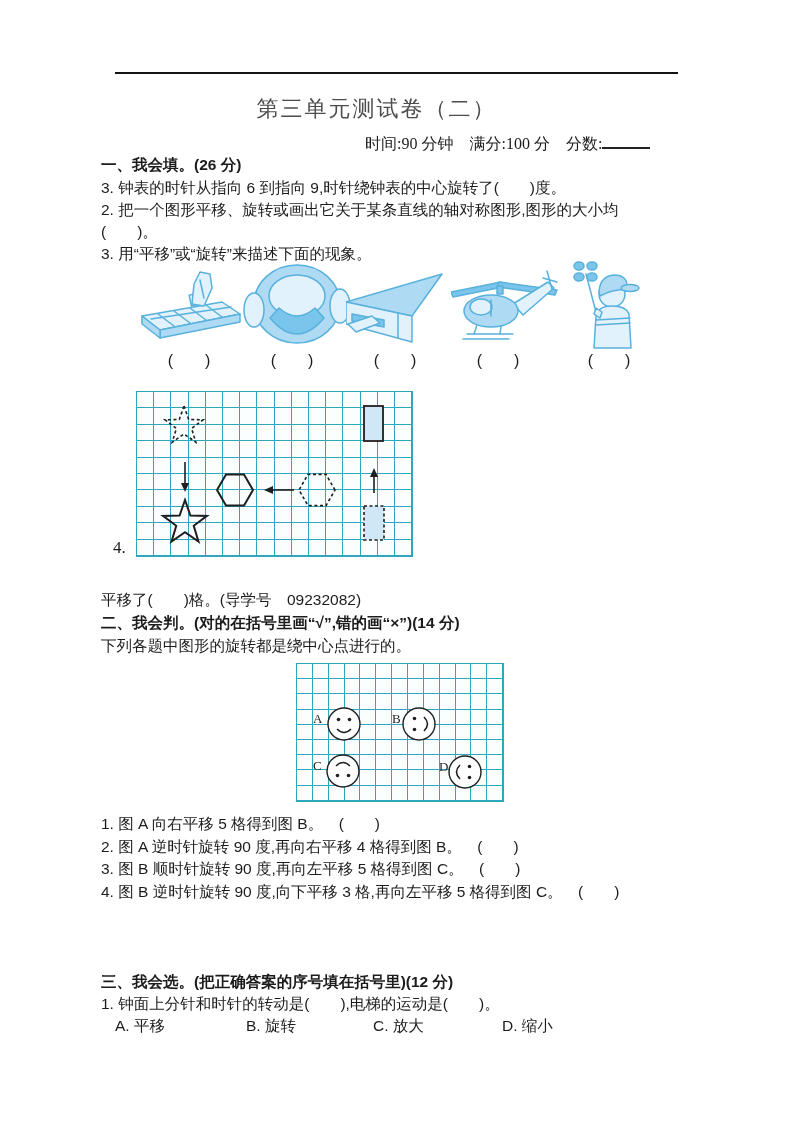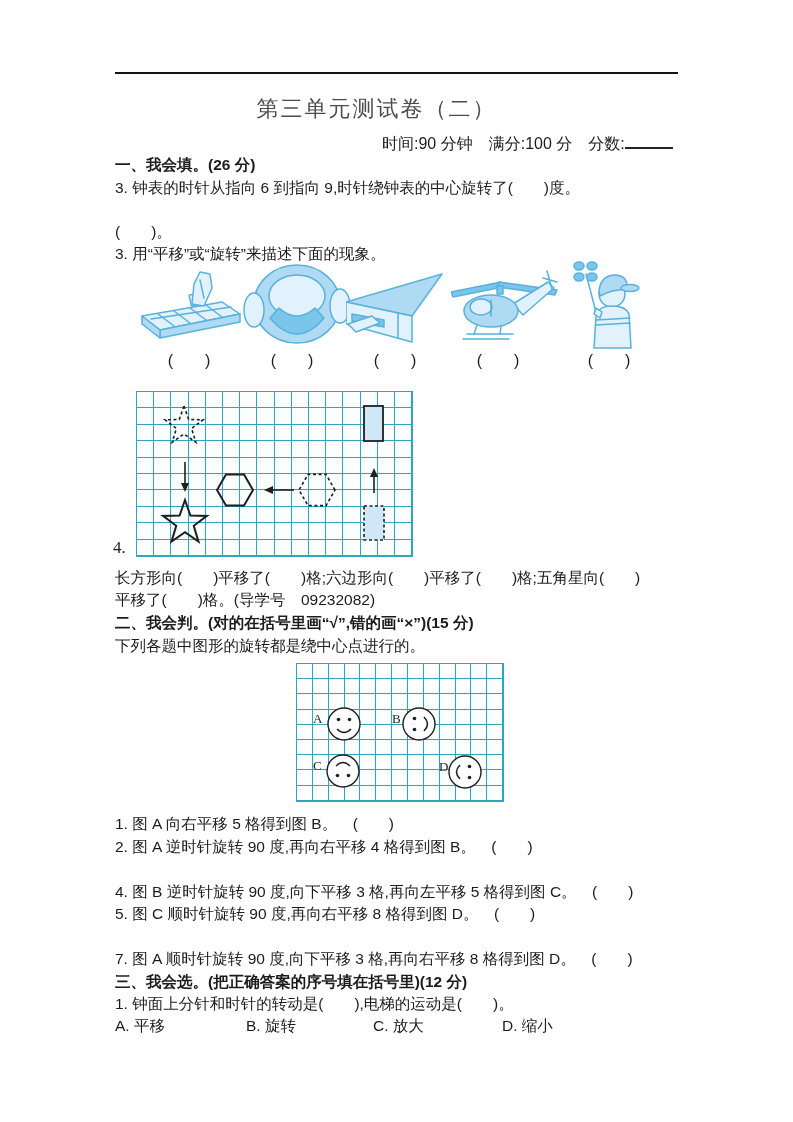--- a/index.html
+++ b/index.html
@@ -1,23 +1,23 @@
 <!DOCTYPE html>
 <html><head>
 <meta charset="utf-8">
 <style>
   html,body{margin:0;padding:0;background:#ffffff;}
   .page{position:relative;width:753px;height:1122px;background:#fff;overflow:hidden;
         font-family:"Liberation Sans",sans-serif;color:#1c1c1c;}
   .rule{position:absolute;left:115px;top:72px;width:563px;height:2px;background:#141414;}
   .title{position:absolute;left:0;top:94px;width:100%;text-align:center;
          font-family:"Liberation Serif",serif;font-size:22px;letter-spacing:2px;color:#4d4d4d;}
-  .info{position:absolute;left:382px;top:134px;font-size:16px;white-space:nowrap;}
+  .info{position:absolute;left:365px;top:134px;font-size:16px;white-space:nowrap;font-family:Liberation Serif, serif;}
   .blank{display:inline-block;width:48px;height:13px;border-bottom:2px solid #222;}
-  .line{position:absolute;left:115px;white-space:nowrap;font-size:15.5px;}
+  .line{position:absolute;left:101px;white-space:nowrap;font-size:15.5px;}
   .bold{font-weight:bold;}
   .illus{position:absolute;top:258px;width:110px;height:97px;}
   .bracket{position:absolute;top:351px;width:70px;text-align:center;font-size:16px;white-space:nowrap;}
   .grid{position:absolute;border:1.6px solid #2ea6bc;background-color:#fbfeff;}
   #grid1{left:136px;top:391px;width:275px;height:164px;
      background-image:repeating-linear-gradient(to right,transparent 0,transparent 16.2px,#2ea6bc 16.2px,#2ea6bc 17.2px),
                       repeating-linear-gradient(to bottom,transparent 0,transparent 15.4px,#2ea6bc 15.4px,#2ea6bc 16.4px);}
   #grid2{left:296px;top:663px;width:206px;height:137px;
      background-image:repeating-linear-gradient(to right,transparent 0,transparent 14.85px,#2ea6bc 14.85px,#2ea6bc 15.85px),
                       repeating-linear-gradient(to bottom,transparent 0,transparent 14.2px,#2ea6bc 14.2px,#2ea6bc 15.2px);}
@@ -34,20 +34,21 @@
 <div class="page">
 
   <div class="rule"></div>
 
   <div class="title">第三单元测试卷（二）</div>
 
   <div class="info"><span>时间:90 分钟　满分:100 分　分数:</span><span class="blank"></span></div>
 
   <div class="line bold" style="top:155px">一、我会填。(26 分)</div>
   <div class="line" style="top:178px">3. 钟表的时针从指向 6 到指向 9,时针绕钟表的中心旋转了(　　)度。</div>
+  <div class="line" style="top:200px">2. 把一个图形平移、旋转或画出它关于某条直线的轴对称图形,图形的大小均</div>
   <div class="line" style="top:222px">(　　)。</div>
   <div class="line" style="top:244px">3. 用“平移”或“旋转”来描述下面的现象。</div>
 
   <svg class="illus" style="left:136px" viewBox="0 0 110 97">
     <polygon class="il-st f-light" points="6,58 86,44 104,56 24,72"></polygon>
     <polygon class="il-st f-mid" points="24,72 104,56 104,64 24,80"></polygon>
     <polygon class="il-st f-mid" points="6,58 24,72 24,80 6,66"></polygon>
     <line class="il-st" x1="15" y1="61" x2="95" y2="49"></line>
     <line class="il-st" x1="22" y1="56" x2="38" y2="68"></line>
     <line class="il-st" x1="38" y1="53" x2="54" y2="65"></line>
@@ -121,24 +122,23 @@
       <line x1="157" y1="98" x2="134" y2="98" stroke="#1f1f1f" stroke-width="1.6"></line>
       <polygon points="136,94 136,102 127,98" fill="#1f1f1f"></polygon>
       <polygon fill="none" stroke="#1f1f1f" stroke-width="1.6" stroke-dasharray="3,2.6" points="198,98 189,82.4 171,82.4 162,98 171,113.6 189,113.6"></polygon>
       <rect x="227" y="14" width="19" height="35" fill="#cfe7f7" stroke="#1f1f1f" stroke-width="1.8"></rect>
       <line x1="237" y1="101" x2="237" y2="83" stroke="#1f1f1f" stroke-width="1.6"></line>
       <polygon points="233,85 241,85 237,76" fill="#1f1f1f"></polygon>
       <rect x="227" y="114" width="20" height="34" fill="#cfe7f7" stroke="#1f1f1f" stroke-width="1.6" stroke-dasharray="3,2.5"></rect>
     </svg>
   </div>
   <div class="q4num">4.</div>
-  <div class="line" style="top:568px">长方形向(　　)平移了(　　)格;六边形向(　　)平移了(　　)格;五角星向(　　)</div>
   <div class="line" style="top:590px">平移了(　　)格。(导学号　09232082)</div>
 
-  <div class="line bold" style="top:613px">二、我会判。(对的在括号里画“√”,错的画“×”)(15 分)</div>
+  <div class="line bold" style="top:613px">二、我会判。(对的在括号里画“√”,错的画“×”)(14 分)</div>
   <div class="line" style="top:636px">下列各题中图形的旋转都是绕中心点进行的。</div>
 
   <div class="grid" id="grid2">
     <svg width="206" height="137" viewBox="0 0 206 137">
       <text class="smiley-label" x="16" y="59">A</text>
       <g transform="translate(47,60)">
         <circle r="16" fill="#ffffff" stroke="#1f1f1f" stroke-width="1.4"></circle>
         <circle cx="-5.5" cy="-4.5" r="1.8" fill="#1f1f1f"></circle>
           <circle cx="5.5" cy="-4.5" r="1.8" fill="#1f1f1f"></circle>
         <path d="M -7 5 Q 0 12 7 5" fill="none" stroke="#1f1f1f" stroke-width="1.5"></path>
@@ -162,23 +162,22 @@
         <circle r="16" fill="#ffffff" stroke="#1f1f1f" stroke-width="1.4"></circle>
         <circle cx="-5.5" cy="-4.5" r="1.8" fill="#1f1f1f"></circle>
           <circle cx="5.5" cy="-4.5" r="1.8" fill="#1f1f1f"></circle>
         <path d="M -7 5 Q 0 12 7 5" fill="none" stroke="#1f1f1f" stroke-width="1.5"></path>
       </g>
     </svg>
   </div>
 
   <div class="line" style="top:814px">1. 图 A 向右平移 5 格得到图 B。　(　　)</div>
   <div class="line" style="top:837px">2. 图 A 逆时针旋转 90 度,再向右平移 4 格得到图 B。　(　　)</div>
+  <div class="line" style="top:859px">3. 图 B 顺时针旋转 90 度,再向左平移 5 格得到图 C。　(　　)</div>
   <div class="line" style="top:882px">4. 图 B 逆时针旋转 90 度,向下平移 3 格,再向左平移 5 格得到图 C。　(　　)</div>
-  <div class="line" style="top:904px">5. 图 C 顺时针旋转 90 度,再向右平移 8 格得到图 D。　(　　)</div>
-  <div class="line" style="top:949px">7. 图 A 顺时针旋转 90 度,向下平移 3 格,再向右平移 8 格得到图 D。　(　　)</div>
 
   <div class="line bold" style="top:972px">三、我会选。(把正确答案的序号填在括号里)(12 分)</div>
   <div class="line" style="top:994px">1. 钟面上分针和时针的转动是(　　),电梯的运动是(　　)。</div>
   <span class="opt" style="left:115px">A. 平移</span>
   <span class="opt" style="left:246px">B. 旋转</span>
   <span class="opt" style="left:373px">C. 放大</span>
   <span class="opt" style="left:502px">D. 缩小</span>
 
 </div>
 

